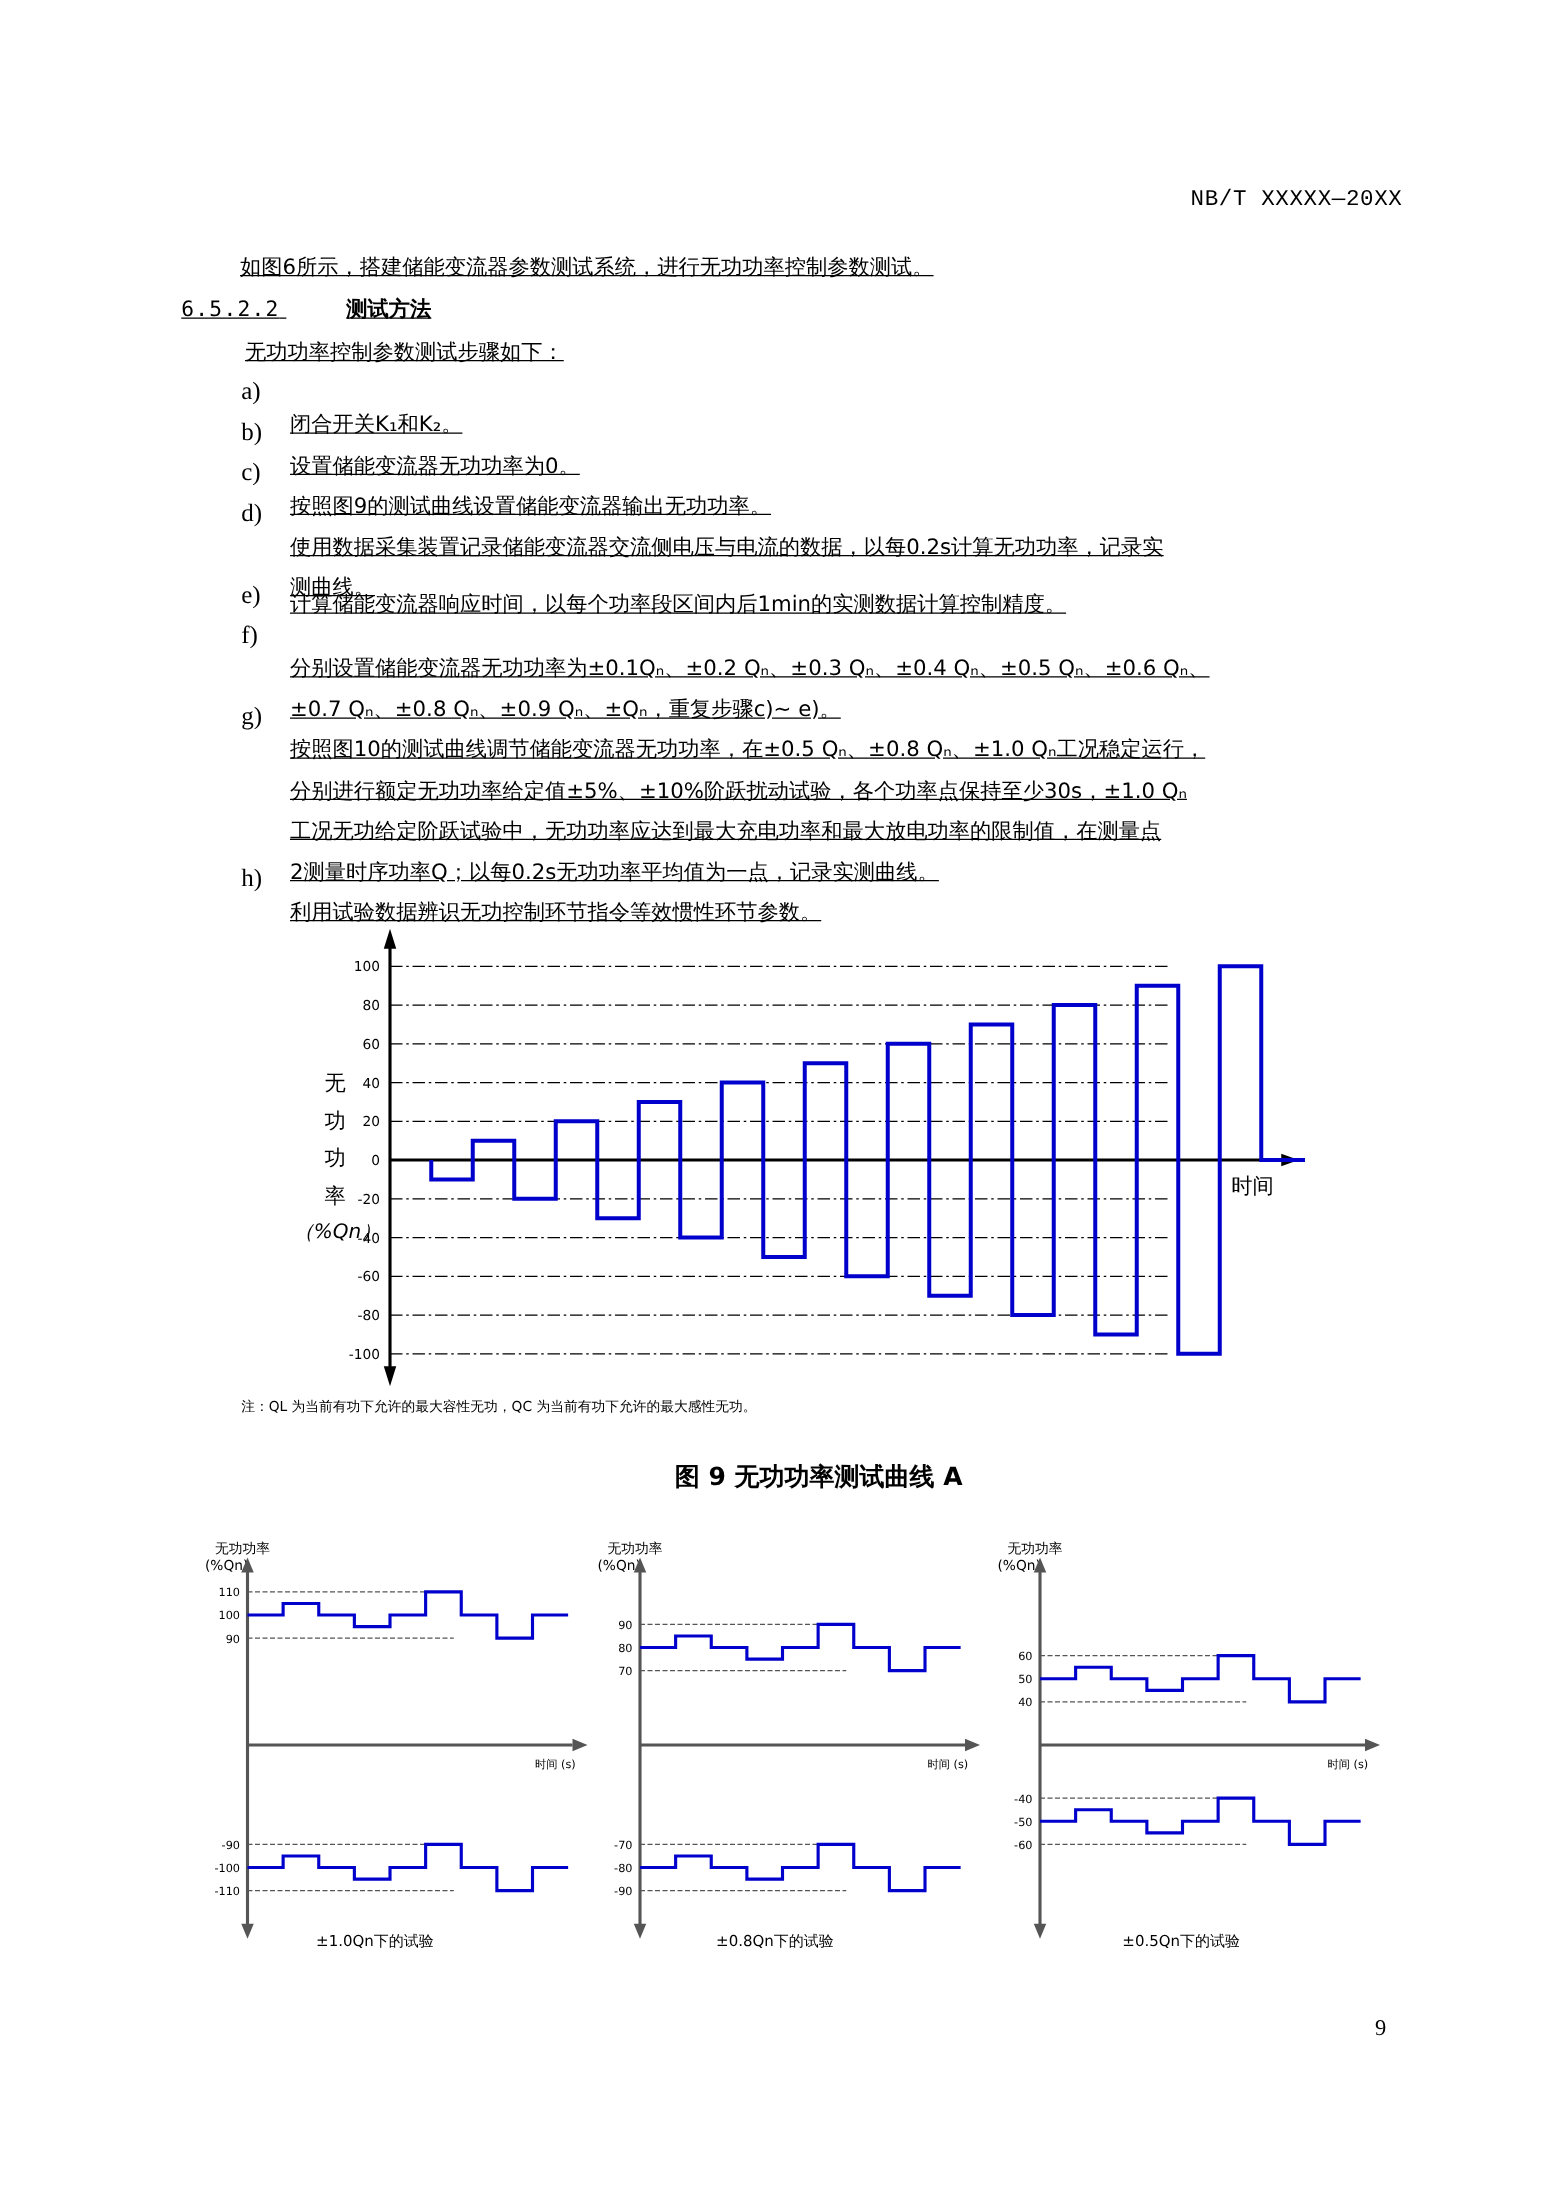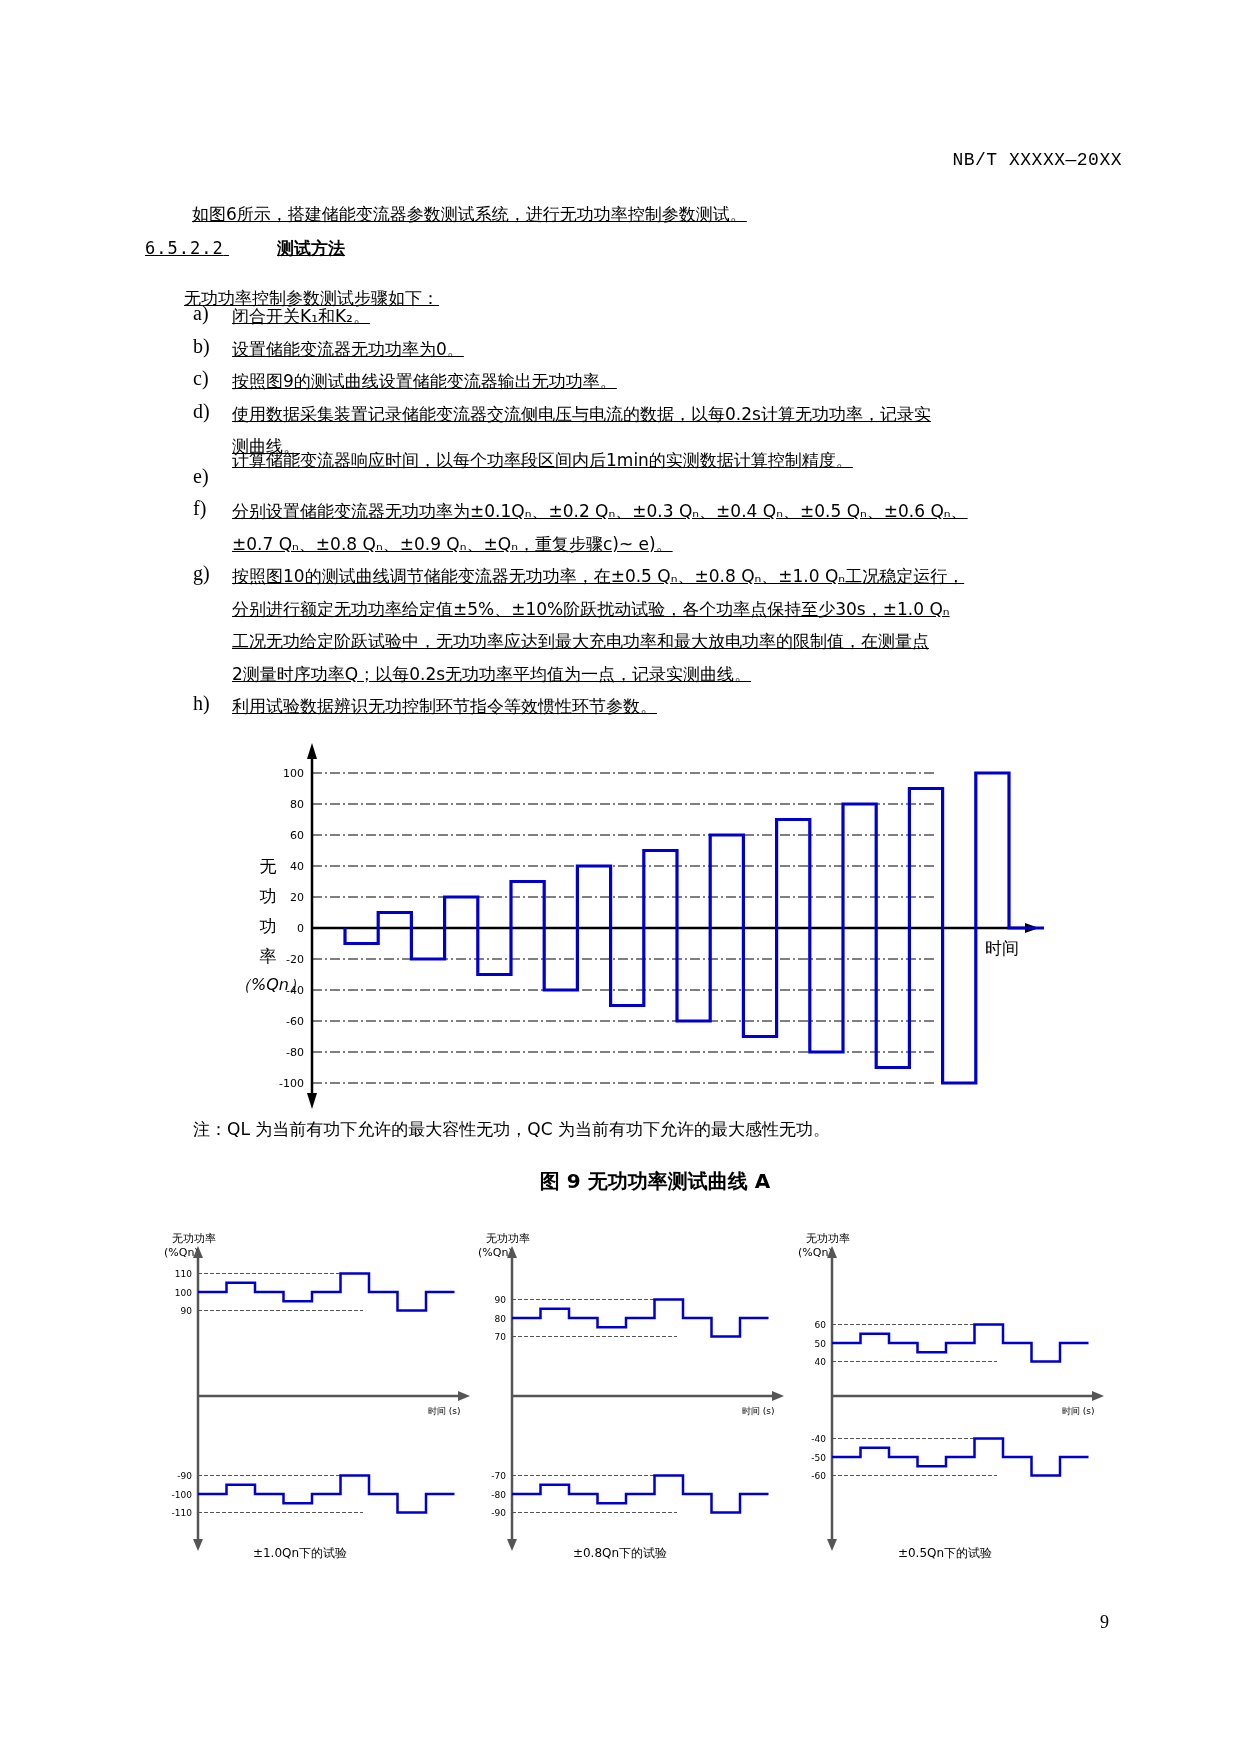--- a/index.html
+++ b/index.html
@@ -2,39 +2,39 @@
 <html><head>
 <meta charset="utf-8">
 <style>
   html, body { margin:0; padding:0; background:#fff; }
   body { width:1240px; height:1754px; position:relative; overflow:hidden;
          font-family:"DejaVu Sans", sans-serif; color:#000; }
   .abs { position:absolute; }
   .hdr { top:150px; right:118px; font-size:18px; letter-spacing:0.5px;font-family:Liberation Mono, monospace; }
   .para { font-size:17px; line-height:32px; white-space:nowrap;text-decoration:underline; }
   .item-label { position:absolute; left:193px; font-family:"Liberation Serif", serif; font-size:20px; }
-  .item-text { position:absolute; left:232px; }
-  .note { font-size:17px; }
+  .item-text { position:absolute; left:232px;margin-top:24px; }
+  .note { font-size:11px; }
   .fig-title { font-size:20px; font-weight:bold; }
   .page-no { font-size:18px; font-family:"Liberation Serif", serif; }
   svg text { font-family:"DejaVu Sans", sans-serif; }
 </style>
 </head>
 <body>
 
 <div class="abs hdr">NB/T XXXXX—20XX</div>
 
 <div class="abs para" style="top:198px; left:192px;">如图6所示，搭建储能变流器参数测试系统，进行无功功率控制参数测试。</div>
 
 <div class="abs para" style="top:232px; left:145px;">
   <span style="font-family:'DejaVu Sans Mono',monospace; letter-spacing:1px;">6.5.2.2</span>
   <span style="font-weight:bold;margin-left:48px;">测试方法</span>
 </div>
 
-<div class="abs para" style="top:266px; left:184px;margin-top:16px;">无功功率控制参数测试步骤如下：</div>
+<div class="abs para" style="top:266px; left:196px;">无功功率控制参数测试步骤如下：</div>
 
 <div id="steps">
     <div class="abs item-label" style="top: 302px;">a)</div>
     <div class="abs para item-text" style="top: 300px;">闭合开关K₁和K₂。</div>
     <div class="abs item-label" style="top: 334.5px;">b)</div>
     <div class="abs para item-text" style="top: 332.5px; text-align: right;">设置储能变流器无功功率为0。</div>
     <div class="abs item-label" style="top: 367px;">c)</div>
     <div class="abs para item-text" style="top: 365px;">按照图9的测试曲线设置储能变流器输出无功功率。</div>
     <div class="abs item-label" style="top: 399.5px;">d)</div>
     <div class="abs para item-text" style="top: 397.5px;">使用数据采集装置记录储能变流器交流侧电压与电流的数据，以每0.2s计算无功功率，记录实</div>

